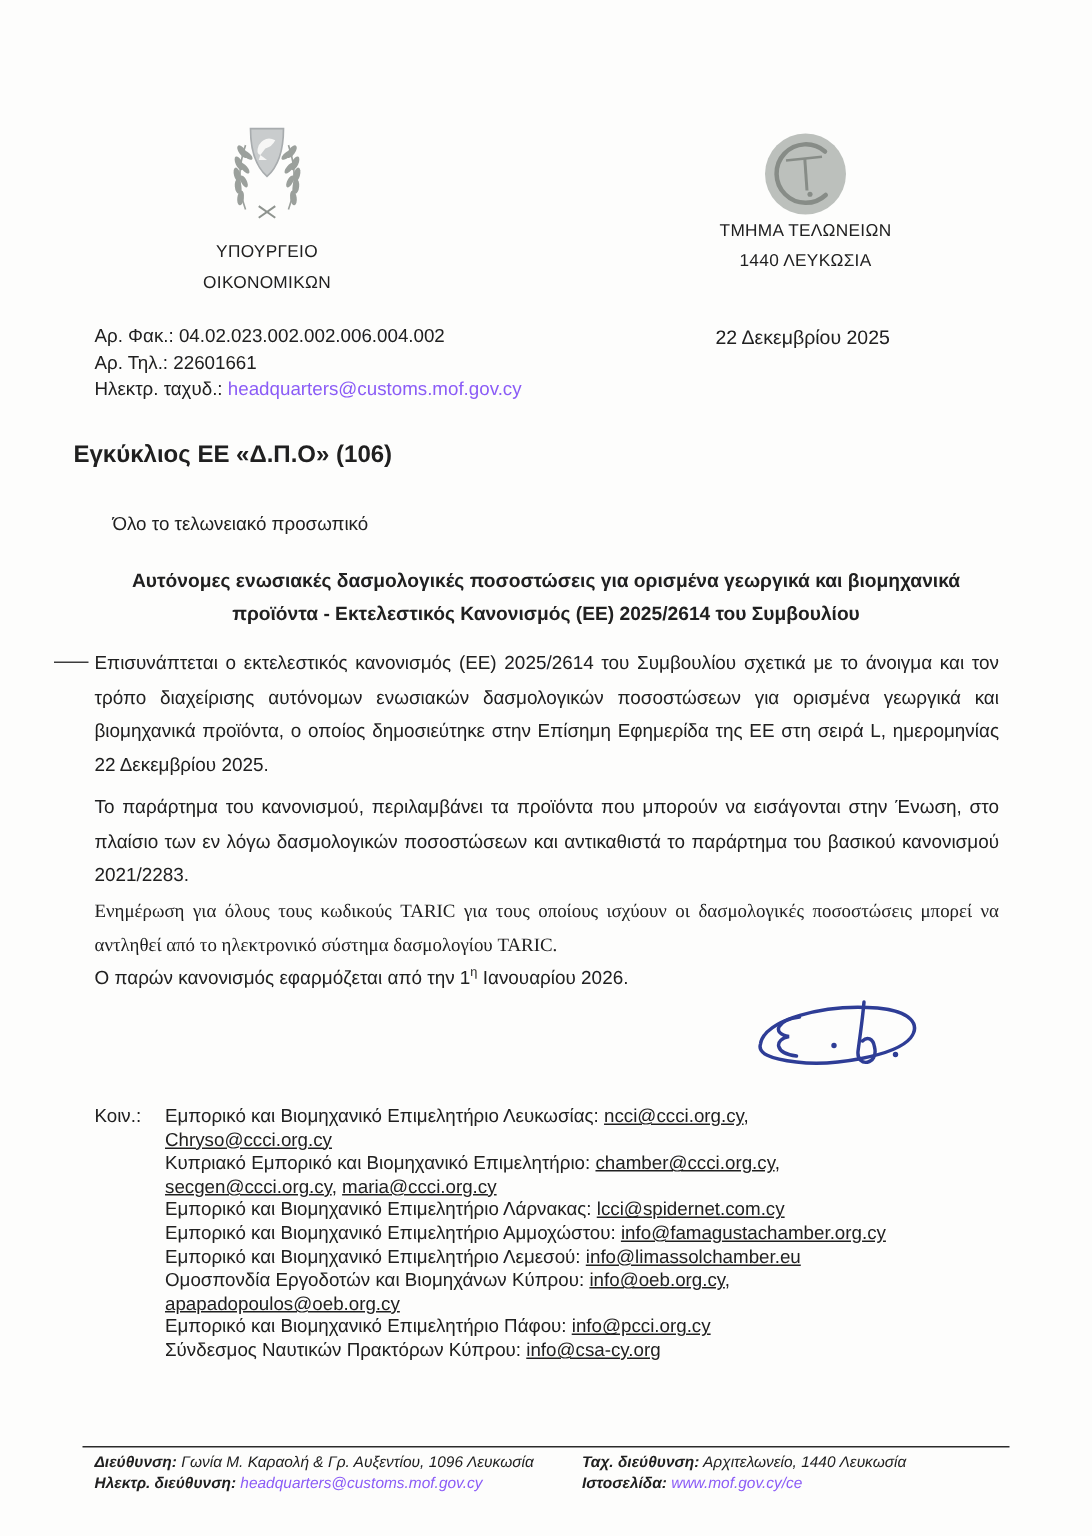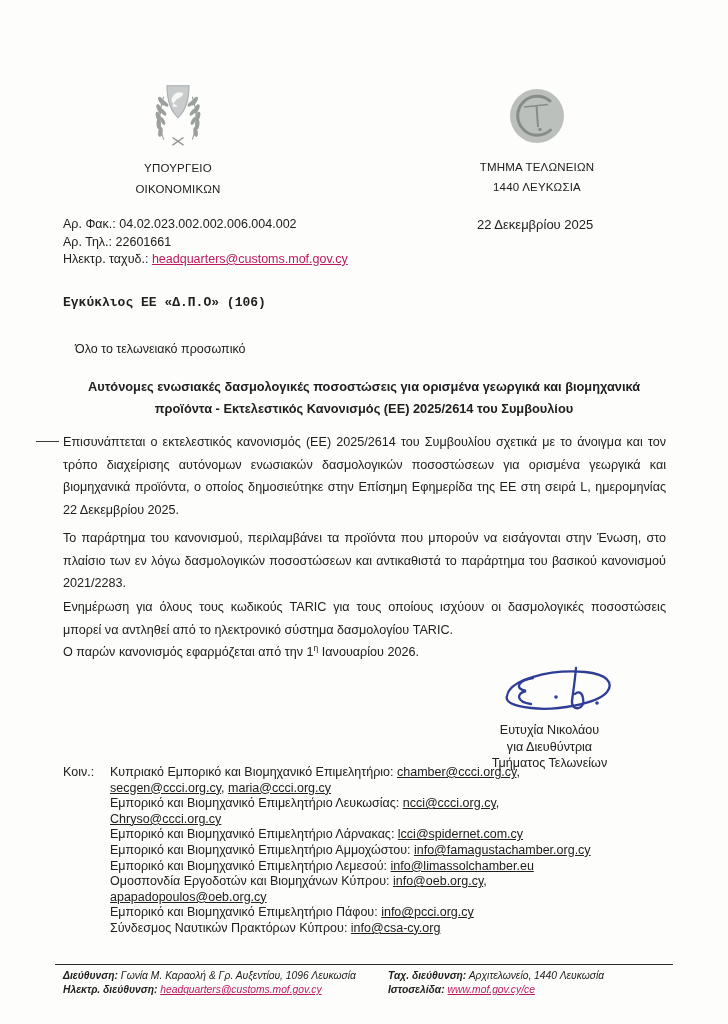--- a/index.html
+++ b/index.html
@@ -6,46 +6,46 @@
   html,body { background:#cfcfcf; }
   body { font-family:"Liberation Sans", sans-serif; }
   .page {
     position:relative; width:728px; height:1024px; margin:0 auto;
     background:#fdfdfc; color:#202020; overflow:hidden;
   }
   
   .header-left { position:absolute; top:80px; left:103px; width:150px; text-align:center; }
   .header-right { position:absolute; top:88px; left:466px; width:142px; text-align:center; }
   .header-left .org-lines { margin-top:6px; font-size:11.5px; line-height:21px; letter-spacing:.2px; }
-  .header-right .org-lines { margin-top:13px; font-size:11.5px; line-height:20px; letter-spacing:.2px; }
+  .header-right .org-lines { font-size:11.5px; line-height:20px; letter-spacing:.2px; }
   .emblem-svg { display:block; margin:0 auto; }
   
   .ref-block { position:absolute; top:216px; left:63px; font-size:12.5px; line-height:17.5px; }
   .date { position:absolute; top:217px; left:477px; font-size:13px; }
-  .link { color:#be185d; text-decoration:underline; cursor:pointer; }
+  .link { color:#8b5cf6; cursor:pointer; }
   
-  .circular-title { position:absolute; top:295px; left:63px; font-size:13px; font-weight:bold;font-family:Liberation Mono, monospace; }
+  .circular-title { position:absolute; top:295px; left:49px; font-size:16px; font-weight:bold; }
   .addressee { position:absolute; top:342px; left:63px; font-size:12.5px;margin-left:12px; }
   .headline {
     position:absolute; top:376px; left:80px; width:568px;
     font-size:12.8px; font-weight:bold; text-align:center; line-height:22px;
   }
   
   .para { position:absolute; left:63px; width:603px; font-size:12.6px; line-height:22.5px; text-align:justify; }
   .p1 { top:431px; }
   .p2 { top:527px; }
-  .p3 { top:596px; }
+  .p3 { top:596px;font-family:Liberation Serif, serif; }
   .p4 { top:641px; text-align:left; }
   .margin-dash { position:absolute; top:441px; left:36px; width:23px; border-top:1.6px solid #3c3c3c; }
   sup { font-size:8.5px; vertical-align:super; line-height:0; }
   
   .sig-svg { position:absolute; top:663px; left:487px; }
   .sig-block { position:absolute; top:722px; left:462px; width:175px; text-align:center; font-size:12.6px; line-height:16.5px; }
   
-  .cc-block { position:absolute; top:765px; left:63px; width:606px; display:flex; font-size:12.5px; line-height:15.6px; }
+  .cc-block { position:absolute; top:737px; left:63px; width:606px; display:flex; font-size:12.5px; line-height:15.6px; }
   .cc-label { width:47px; flex:none; }
   .cc-list { flex:1; }
   .cc-item { margin:0; }
   .email-link { color:#202020; text-decoration:underline; cursor:pointer; }
   
   .footer-rule { position:absolute; top:964px; left:55px; width:618px; border-top:1.8px solid #2b2b2b; }
   .footer { position:absolute; top:969px; left:63px; width:606px; font-size:10.3px; font-style:italic; line-height:14px; display:flex; }
   .footer-col-left { width:325px; flex:none; }
   .footer-col-right { flex:1; }
   .footer b { font-style:italic; }
@@ -127,31 +127,26 @@
 
   <svg class="sig-svg" width="142" height="58" viewBox="0 0 142 58">
     <g fill="none" stroke="#2e3d96" stroke-width="2.3" stroke-linecap="round">
       <path d="M20 33 C 22 17 62 6 98 9 C 120 11 127 20 120 29 C 110 41 68 48 44 45 C 26 43 18 39 20 33 Z"></path>
       <path d="M46 15 C 31 17 27 26 39 28 C 29 30 29 39 44 41"></path>
       <path d="M89 5 C 88 17 86 30 85 38 C 84 49 99 47 96 35 C 95 29 91 28 88 31"></path>
     </g>
     <circle cx="69" cy="34" r="1.8" fill="#2e3d96"></circle>
     <circle cx="110" cy="40" r="1.8" fill="#2e3d96"></circle>
   </svg>
-  <div class="sig-block">
-    <div>Ευτυχία Νικολάου</div>
-    <div>για Διευθύντρια</div>
-    <div>Τμήματος Τελωνείων</div>
-  </div>
 
   <div class="cc-block">
     <div class="cc-label">Κοιν.:</div>
     <div class="cc-list">
+        <div class="cc-item"><span>Εμπορικό και Βιομηχανικό Επιμελητήριο Λευκωσίας: </span><span class="email-link">ncci@ccci.org.cy</span><span>,</span><br><span class="email-link">Chryso@ccci.org.cy</span></div>
         <div class="cc-item"><span>Κυπριακό Εμπορικό και Βιομηχανικό Επιμελητήριο: </span><span class="email-link">chamber@ccci.org.cy</span><span>,</span><br><span class="email-link">secgen@ccci.org.cy</span><span>, </span><span class="email-link">maria@ccci.org.cy</span></div>
-        <div class="cc-item"><span>Εμπορικό και Βιομηχανικό Επιμελητήριο Λευκωσίας: </span><span class="email-link">ncci@ccci.org.cy</span><span>,</span><br><span class="email-link">Chryso@ccci.org.cy</span></div>
         <div class="cc-item"><span>Εμπορικό και Βιομηχανικό Επιμελητήριο Λάρνακας: </span><span class="email-link">lcci@spidernet.com.cy</span></div>
         <div class="cc-item"><span>Εμπορικό και Βιομηχανικό Επιμελητήριο Αμμοχώστου: </span><span class="email-link">info@famagustachamber.org.cy</span></div>
         <div class="cc-item"><span>Εμπορικό και Βιομηχανικό Επιμελητήριο Λεμεσού: </span><span class="email-link">info@limassolchamber.eu</span></div>
         <div class="cc-item"><span>Ομοσπονδία Εργοδοτών και Βιομηχάνων Κύπρου: </span><span class="email-link">info@oeb.org.cy</span><span>,</span><br><span class="email-link">apapadopoulos@oeb.org.cy</span></div>
         <div class="cc-item"><span>Εμπορικό και Βιομηχανικό Επιμελητήριο Πάφου: </span><span class="email-link">info@pcci.org.cy</span></div>
         <div class="cc-item"><span>Σύνδεσμος Ναυτικών Πρακτόρων Κύπρου: </span><span class="email-link">info@csa-cy.org</span></div>
       </div>
   </div>
 
   <div class="footer-rule"></div>

